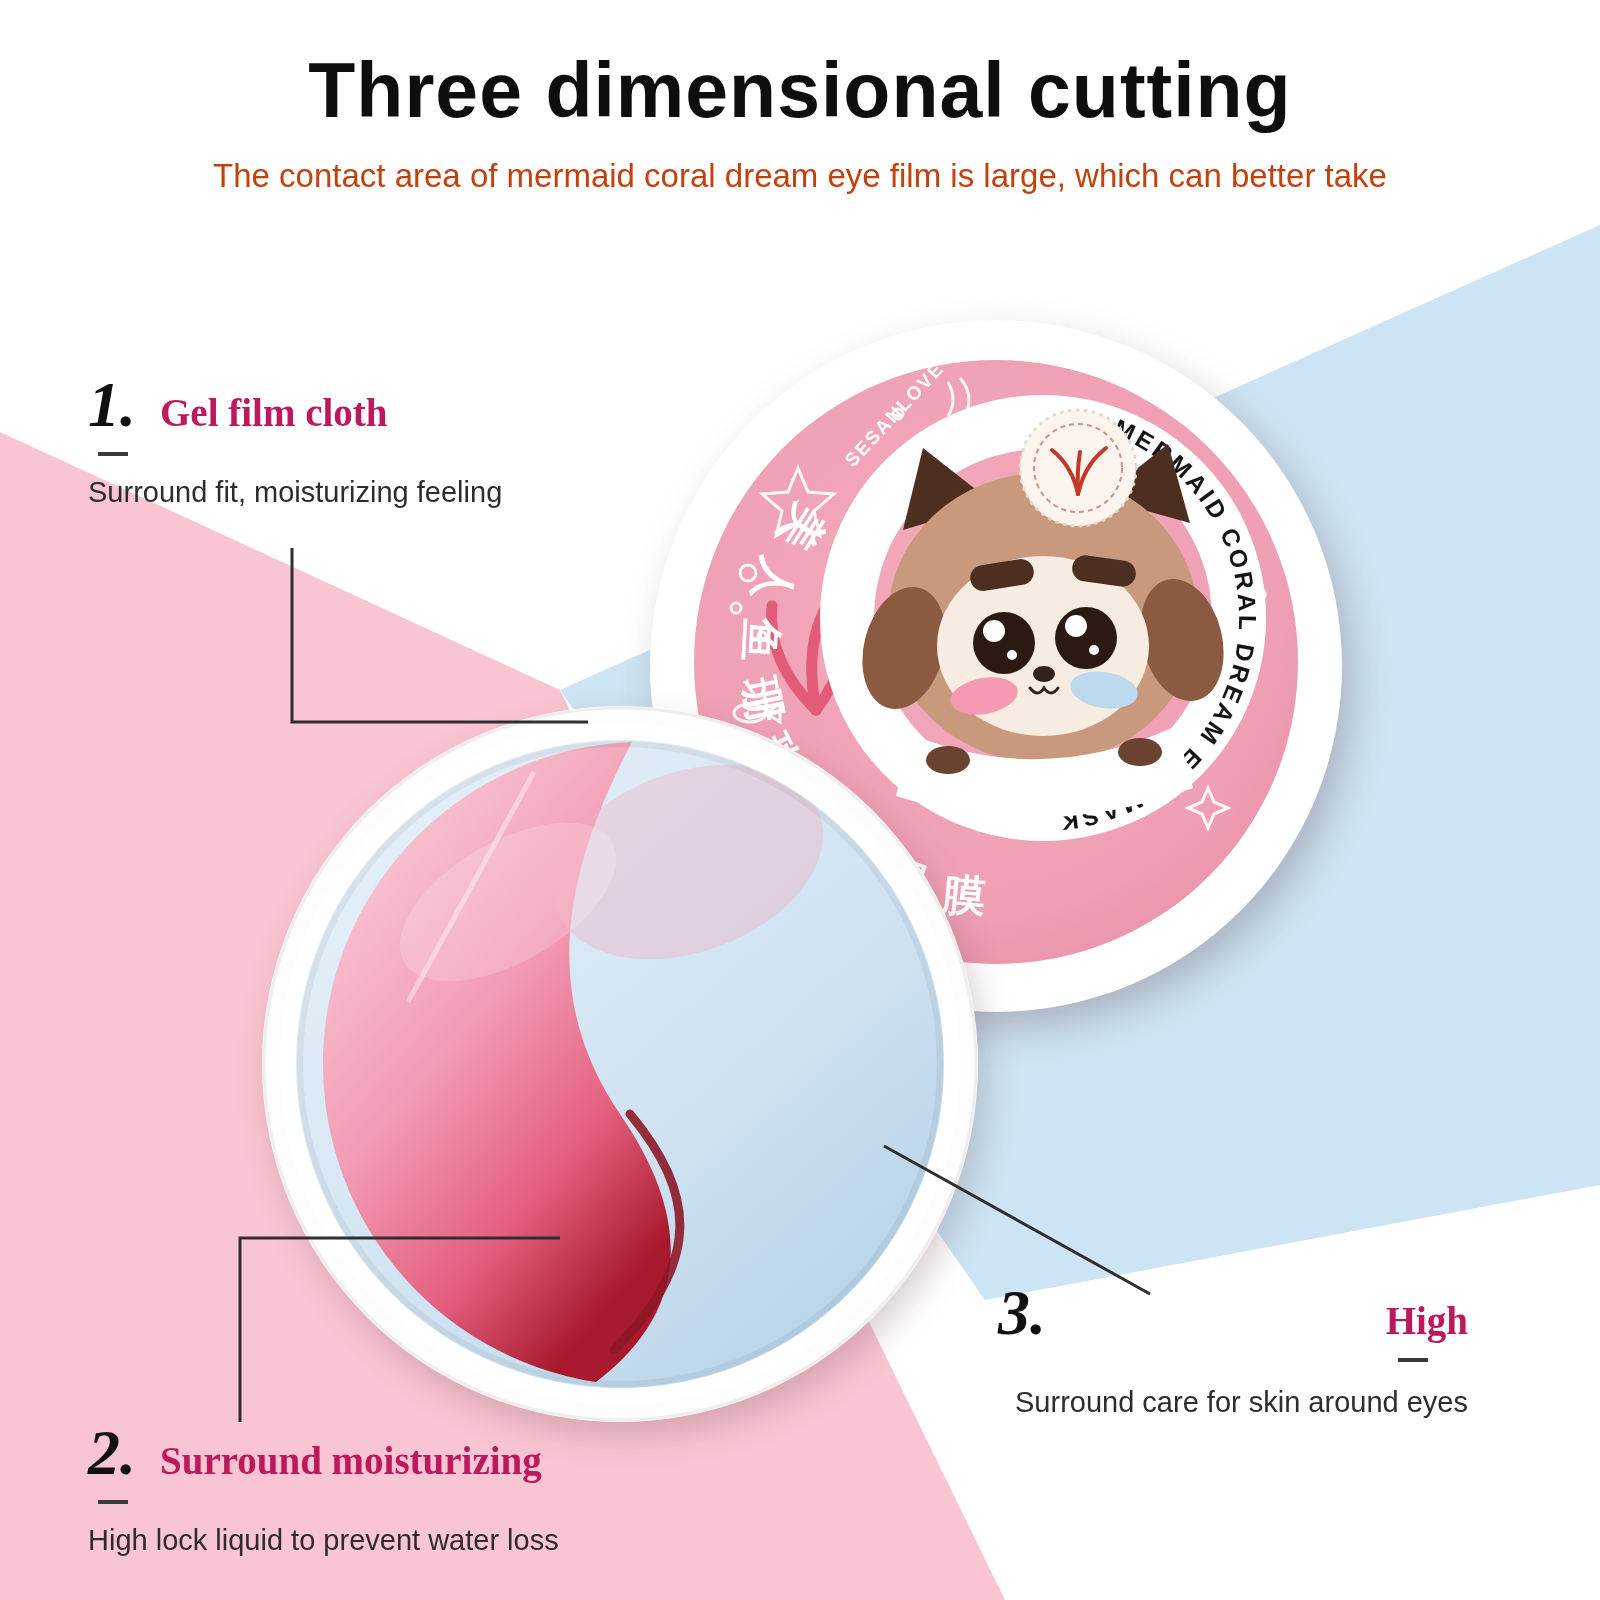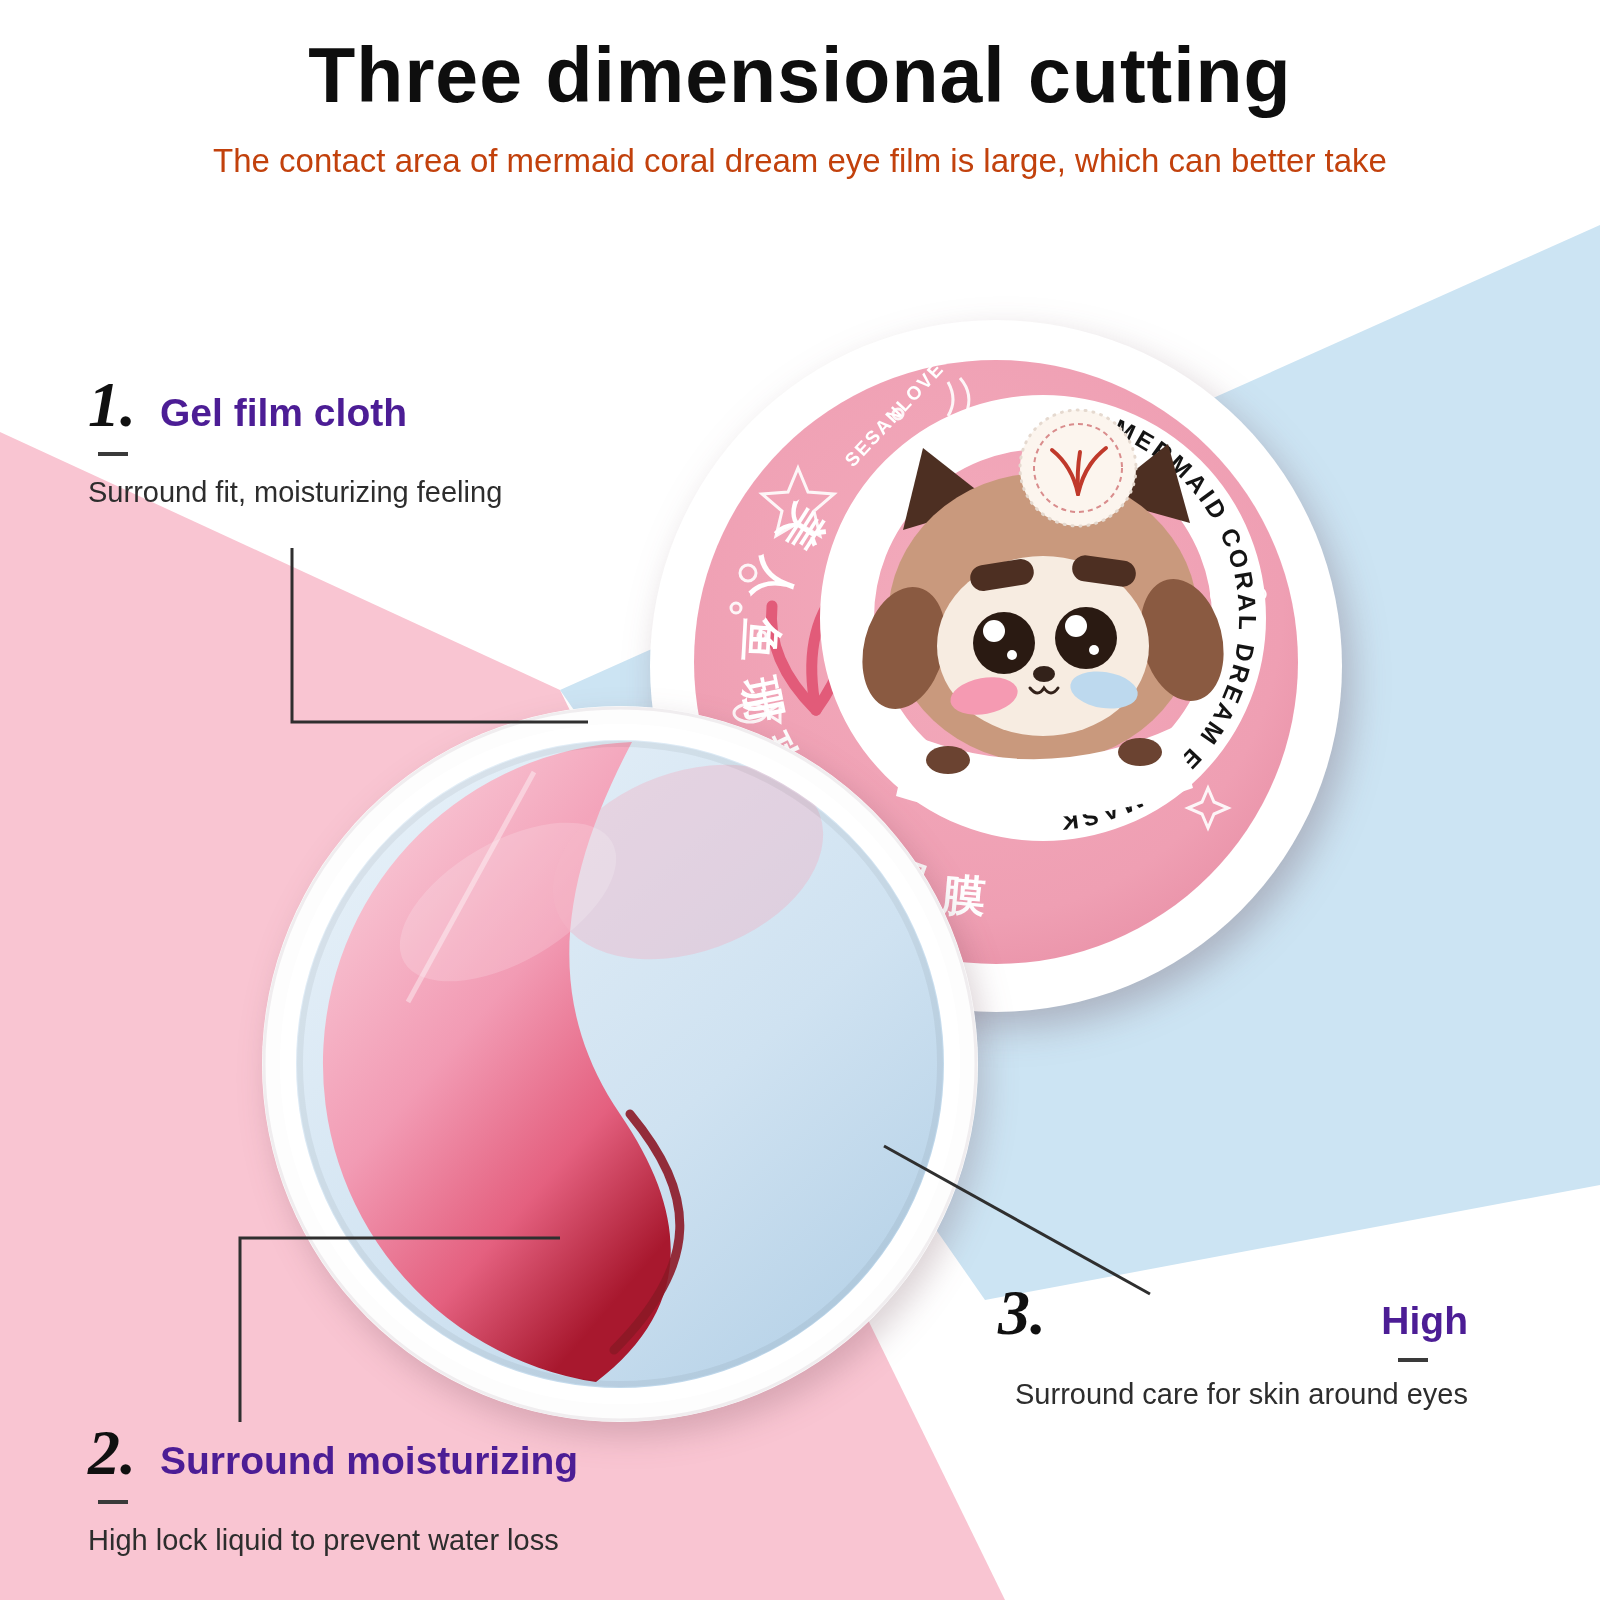--- a/index.html
+++ b/index.html
@@ -7,44 +7,44 @@
           font-family:"Liberation Sans",sans-serif;color:#111;}
 
   
   .bg-pink{position:absolute;inset:0;background:#f9c5d2;z-index:0;
            clip-path:polygon(0px 432px,560px 690px,1005px 1600px,0px 1600px);}
   .bg-blue{position:absolute;inset:0;background:#cce4f3;z-index:0;
            clip-path:polygon(560px 690px,1600px 225px,1600px 1185px,985px 1300px);}
 
   
   .header{position:absolute;top:30px;left:0;right:0;text-align:center;z-index:6;}
-  .title{font-size:77px;font-weight:600;color:#0e0e0e;margin:1px;letter-spacing:1px;}
+  .title{font-size:77px;font-weight:600;color:#0e0e0e;margin:16px;letter-spacing:1px;}
   .sub{font-size:33px;color:#c2410c;line-height:1.5;margin:16px auto 0;max-width:1340px;}
 
   
   .jar{position:absolute;left:648px;top:318px;width:696px;height:696px;z-index:2;
        filter:drop-shadow(10px 16px 18px rgba(90,50,65,.28));}
   .plate{position:absolute;left:258px;top:702px;width:724px;height:724px;z-index:3;
        filter:drop-shadow(8px 14px 16px rgba(90,50,65,.22));}
   .lines{position:absolute;inset:0;width:1600px;height:1600px;z-index:4;pointer-events:none;}
 
   
   .callout{position:absolute;z-index:6;}
   .row{display:flex;align-items:flex-end;}
   .num{font-family:"Liberation Serif",serif;font-style:italic;font-weight:700;
        font-size:64px;line-height:.9;color:#101010;}
-  .label{font-size:39px;font-weight:600;color:#4c1d95;margin-left:24px;line-height:1.05;}
+  .label{font-size:39px;font-weight:600;color:#be185d;margin-left:24px;line-height:1.05;font-family:Liberation Serif, serif;}
   .dash{width:30px;height:4px;background:#3a3a3a;margin:18px 0 0 10px;}
   .desc{font-size:29px;color:#2d2d2d;margin-top:20px;}
   .c1{left:88px;top:376px;}
   .c2{left:88px;top:1424px;}
   .c3{top:1284px;right:132px;width:470px;text-align:right;}
   .c3 .row{justify-content:space-between;}
   .c3 .dash{margin:16px 40px 0 auto;}
-  .c3 .desc{margin-top:16px;}
+  .c3 .desc{margin-top:24px;}
   .cn-text{font-family:"DejaVu Sans",sans-serif;}
 </style>
 </head>
 <body>
 
 <div class="canvas">
 
   <div class="bg-pink"></div>
   <div class="bg-blue"></div>
 

